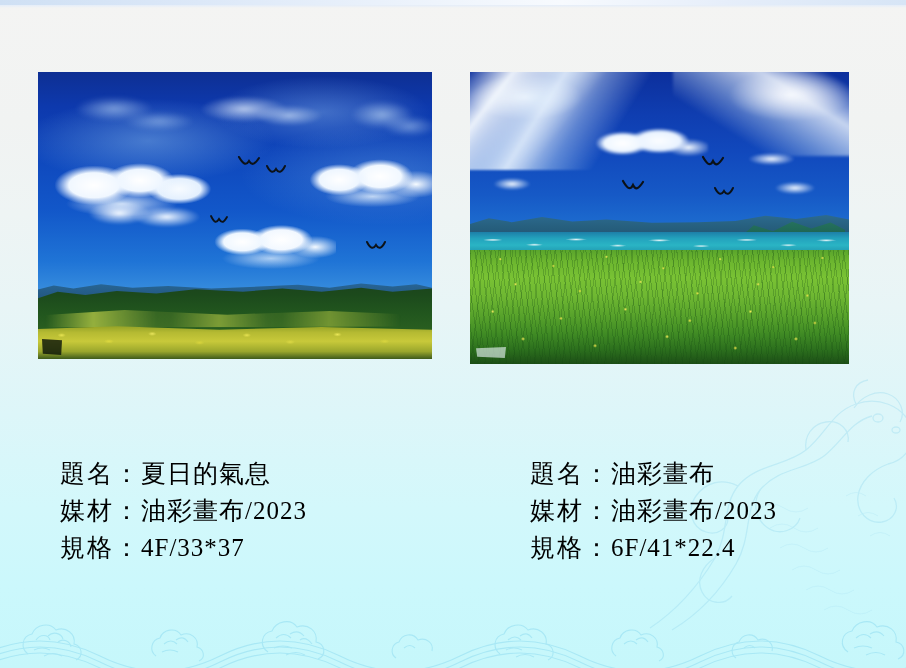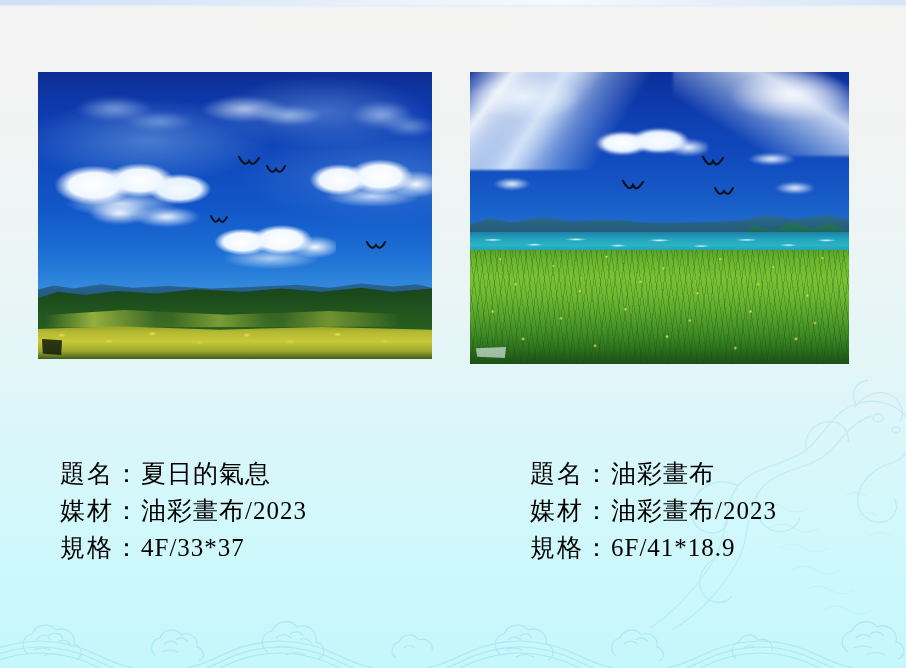--- a/index.html
+++ b/index.html
@@ -558,17 +558,17 @@
     <div class="cap-row">
       <span class="cap-label">題名：</span>
       <span class="cap-value">油彩畫布</span>
     </div>
     <div class="cap-row">
       <span class="cap-label">媒材：</span>
       <span class="cap-value">油彩畫布/2023</span>
     </div>
     <div class="cap-row">
       <span class="cap-label">規格：</span>
-      <span class="cap-value">6F/41*18.9</span>
+      <span class="cap-value">6F/41*22.4</span>
     </div>
   </div>
 
 </div>
 
 </body></html>

